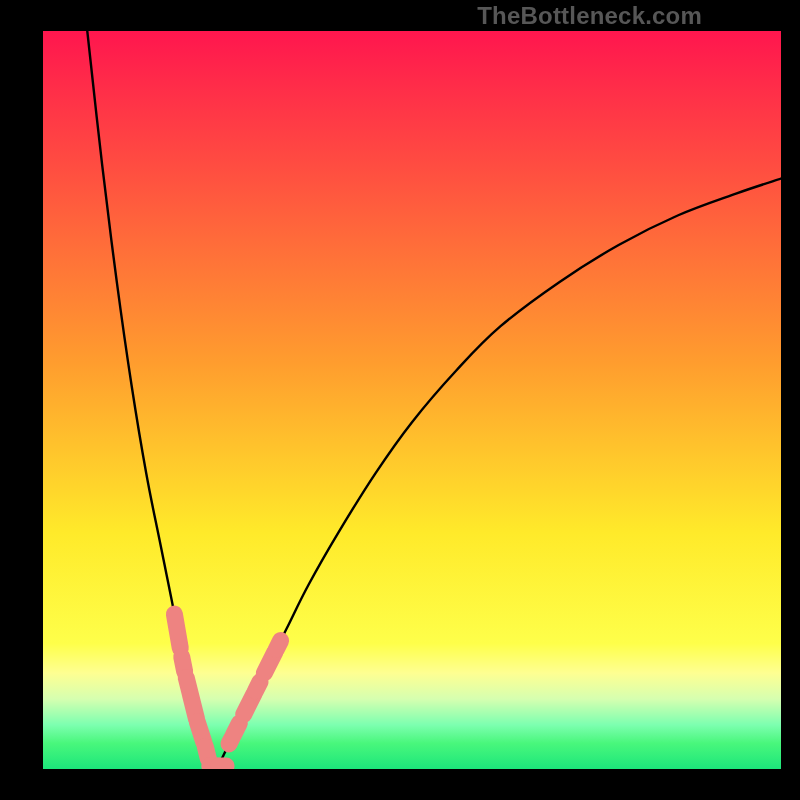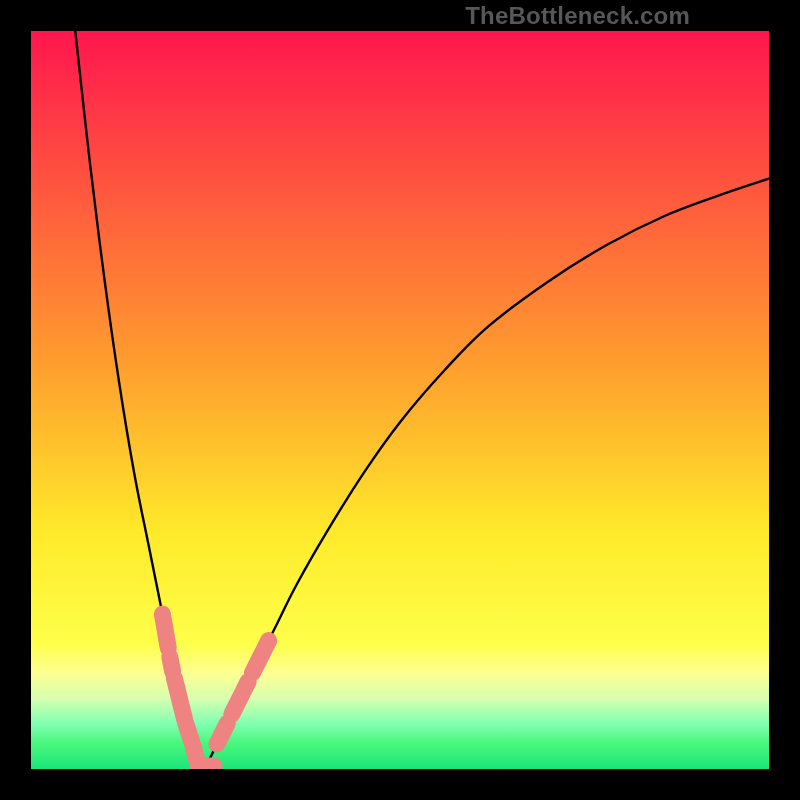--- a/index.html
+++ b/index.html
@@ -5,21 +5,21 @@
   html, body {
     margin: 0;
     padding: 0;
     width: 800px;
     height: 800px;
     background: #000000;
     overflow: hidden;
   }
   .frame {
     position: absolute;
-    left: 0;
+    left: 12px;
     top: 0;
     width: 696px;
     height: 800px;
     background: #000000;
   }
   .plot-area {
     position: absolute;
     left: 31px;
     top: 31px;
     width: 738px;

